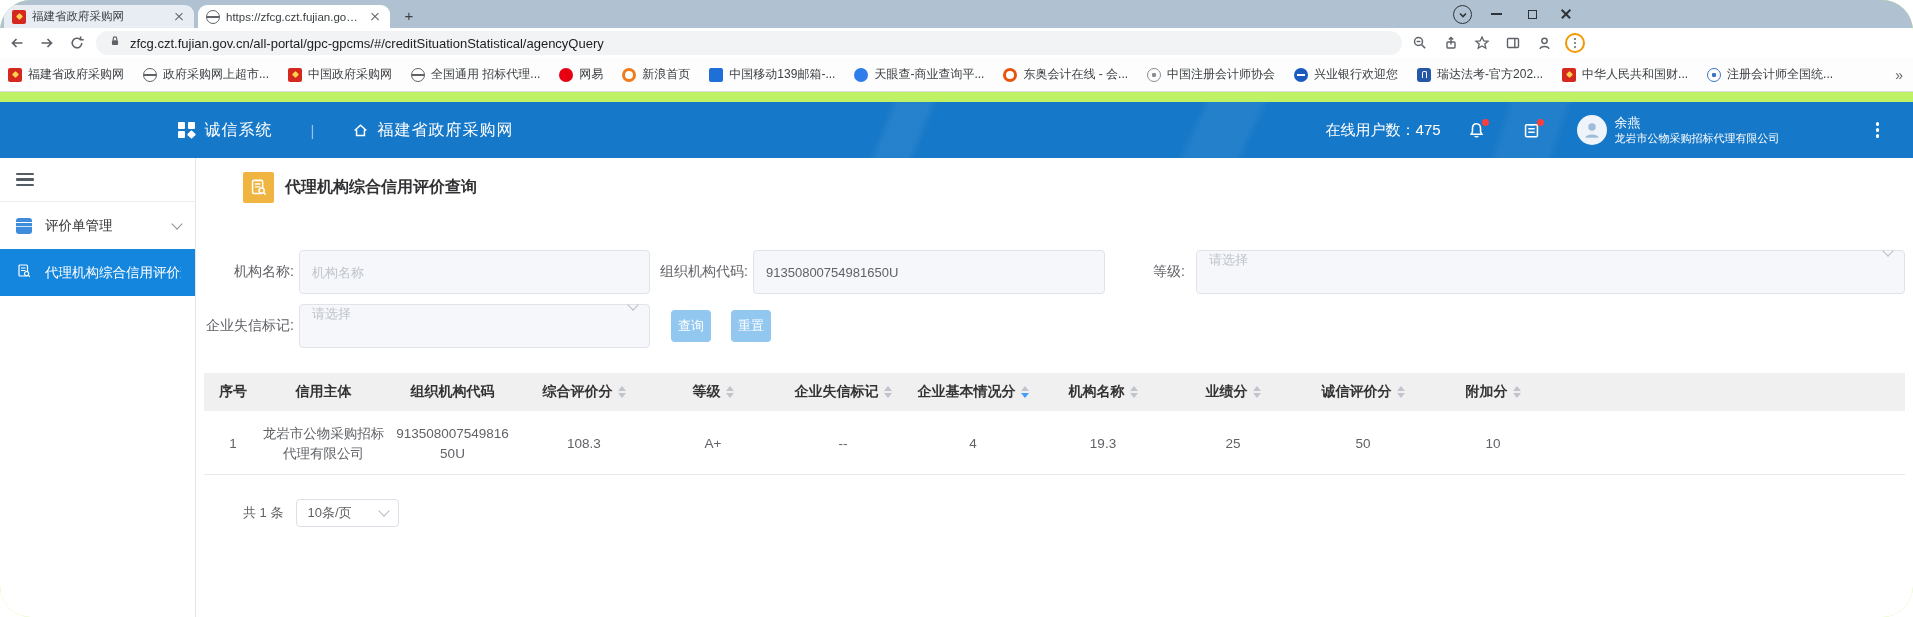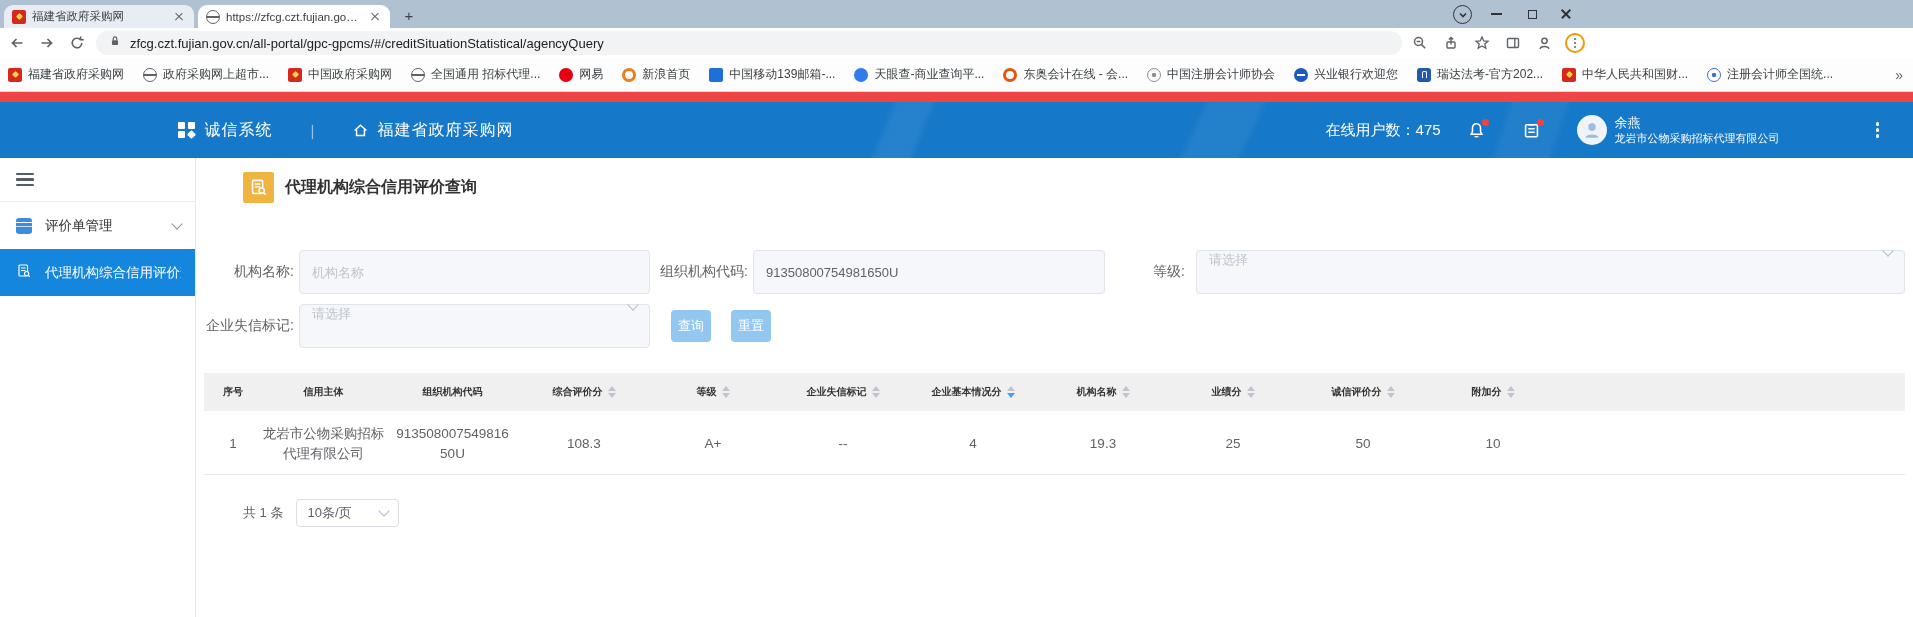--- a/index.html
+++ b/index.html
@@ -1,17 +1,17 @@
 <!DOCTYPE html>
 <html><head>
 <meta charset="utf-8">
 <style>
   * { margin:0; padding:0; box-sizing:border-box; }
   body { font-family:"Liberation Sans","DejaVu Sans",sans-serif; background:#fff; }
-  .screen { position:relative; width:1913px; height:617px; overflow:hidden; background:#ef4444; }
+  .screen { position:relative; width:1913px; height:617px; overflow:hidden; background:#bef264;border-radius:31px; }
 
   
   .tabstrip { position:absolute; top:0; left:0; width:100%; height:28px; background:#b0c2d2; }
   .tab { position:absolute; top:5px; height:23px; border-radius:9px 9px 0 0; display:flex; align-items:center; padding:0 8px; font-size:11.5px; color:#3c4043; }
   .tab-inactive { left:4px; width:190px; background:#e7edf3; }
   .tab-active { left:198px; width:192px; background:#ffffff; }
   .tab-title { flex:1; white-space:nowrap; overflow:hidden; text-overflow:ellipsis; margin:0 6px; }
   .tab-close { position:relative; width:14px; height:14px; flex:0 0 14px; }
   .tab-close i { position:absolute; left:2px; top:6.5px; width:10px; height:1.4px; background:#5f6368; }
   .tab-close i.x1 { transform:rotate(45deg); } .tab-close i.x2 { transform:rotate(-45deg); }
@@ -110,21 +110,21 @@
   .sel4 { width:351px; }
   .sel-text { flex:1; color:#bfc4cc; }
   .chev { width:8px; height:8px; border-right:1.5px solid #b7bdc6; border-bottom:1.5px solid #b7bdc6; transform:rotate(45deg); margin-top:-4px; flex:0 0 8px; }
   .btn { height:32px; width:40px; border:none; border-radius:4px; background:#92c7f0; color:#fff; font-size:13px; cursor:pointer; }
   .btn-query { margin-left:21px; }
   .btn-reset { margin-left:20px; }
 
   
   .table { margin-top:31px; width:1701px; }
   .thead { display:flex; background:#f0f0f0; height:40px; border-bottom:2px solid #fff; }
-  .th { display:flex; align-items:center; justify-content:center; font-size:10px; font-weight:bold; color:#333; }
+  .th { display:flex; align-items:center; justify-content:center; font-size:14px; font-weight:bold; color:#333; }
   .trow { display:flex; min-height:62px; border-bottom:1px solid #e6eaee; }
   .td { display:flex; align-items:center; justify-content:center; text-align:center; font-size:13.5px; color:#606266; line-height:20px; }
   .c0{width:58px;} .c1{width:123px;} .c2{width:135px;padding:0 11px;word-break:break-all;}
   .c3{width:128px;} .c4,.c5,.c6,.c7,.c8,.c9,.c10{width:130px;}
   .filler { flex:1; }
   .sort { display:flex; flex-direction:column; align-items:center; margin-left:5px; gap:2px; }
   .caret { width:0; height:0; border-left:4.5px solid transparent; border-right:4.5px solid transparent; }
   .caret.up { border-bottom:5.5px solid #c0c4cc; }
   .caret.down { border-top:5.5px solid #c0c4cc; }
   .caret.down.active { border-top-color:#409eff; }

